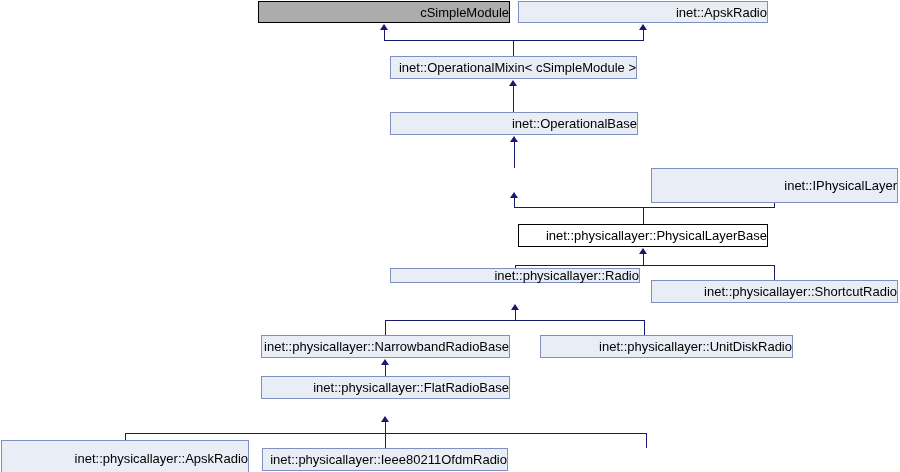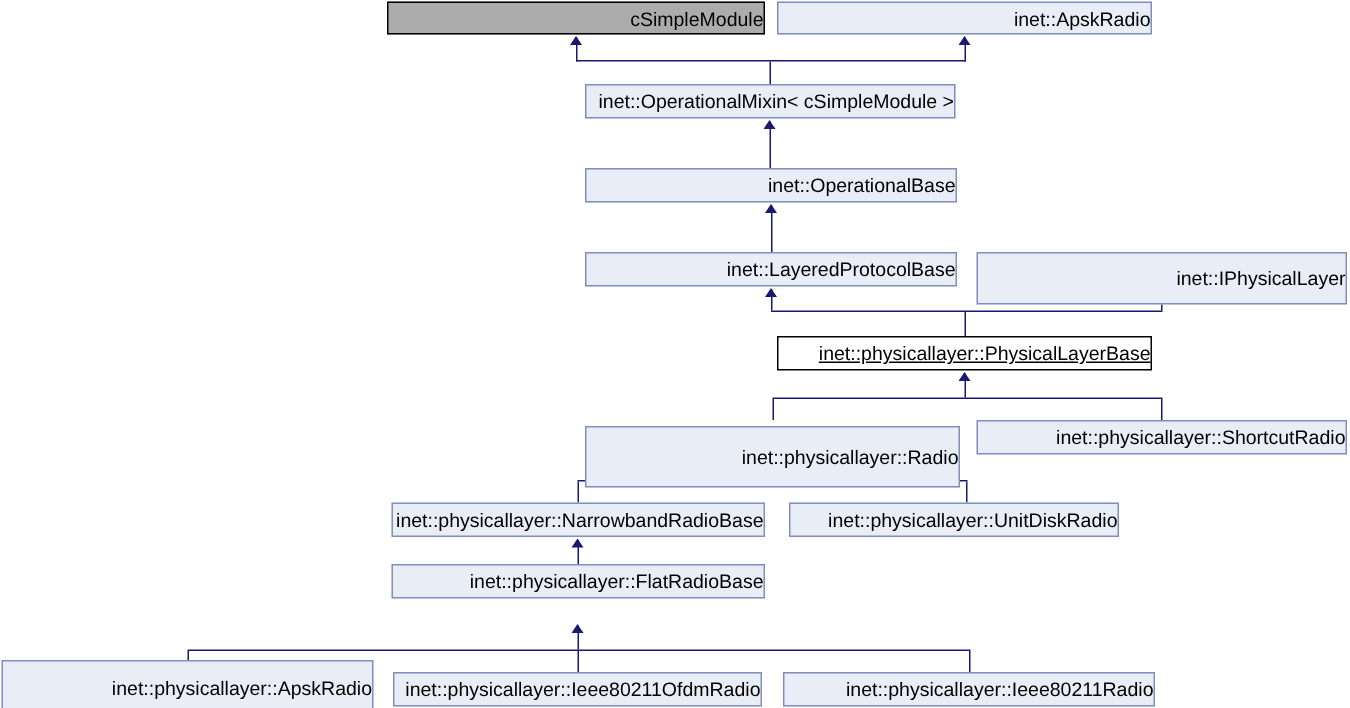--- a/index.html
+++ b/index.html
@@ -26,21 +26,21 @@
     box-sizing:border-box;
     background:var(--node-fill);
     border:1px solid var(--node-border);
     color:var(--text);
     font-size:13px;
     display:flex;align-items:center;justify-content:flex-end;
     white-space:nowrap;
     cursor:pointer;
   }
   .node--external{background:var(--external-fill);border-color:var(--external-border);}
-  .node--current{background:var(--current-fill);border-color:var(--current-border);cursor:default;text-decoration:underline;}
+  .node--current{background:var(--current-fill);border-color:var(--current-border);cursor:default;}
   .edge-line{position:absolute;background:var(--edge);}
   .arrow-up{
     position:absolute;width:0;height:0;
     border-left:4px solid transparent;
     border-right:4px solid transparent;
     border-bottom:6px solid var(--edge);
   }
 </style>
 </head>
 <body>
@@ -98,57 +98,51 @@
   </div>
 
   <div class="node" style="left:390px;top:56px;width:247px;height:23px">
     <span>inet::OperationalMixin&lt; cSimpleModule &gt;</span>
   </div>
 
   <div class="node" style="left:390px;top:112px;width:248px;height:23px">
     <span>inet::OperationalBase</span>
   </div>
 
-  <div class="node" style="left:390px;top:168px;width:248px;height:23px">
-    <span>inet::LayeredProtocolBase</span>
-  </div>
 
   <div class="node" style="left:651px;top:168px;width:247px;height:35px">
     <span>inet::IPhysicalLayer</span>
   </div>
 
   <div class="node node--current" style="left:518px;top:224px;width:250px;height:23px">
     <span>inet::physicallayer::PhysicalLayerBase</span>
   </div>
 
-  <div class="node" style="left:390px;top:284px;width:250px;height:41px">
+  <div class="node" style="left:390px;top:268px;width:250px;height:15px">
     <span>inet::physicallayer::Radio</span>
   </div>
 
   <div class="node" style="left:651px;top:280px;width:247px;height:23px">
     <span>inet::physicallayer::ShortcutRadio</span>
   </div>
 
   <div class="node" style="left:261px;top:335px;width:249px;height:23px">
     <span>inet::physicallayer::NarrowbandRadioBase</span>
   </div>
 
-  <div class="node" style="left:526px;top:335px;width:220px;height:23px">
+  <div class="node" style="left:540px;top:335px;width:253px;height:23px">
     <span>inet::physicallayer::UnitDiskRadio</span>
   </div>
 
   <div class="node" style="left:261px;top:376px;width:249px;height:23px">
     <span>inet::physicallayer::FlatRadioBase</span>
   </div>
 
   <div class="node" style="left:1px;top:440px;width:248px;height:37px">
     <span>inet::physicallayer::ApskRadio</span>
   </div>
 
   <div class="node" style="left:262px;top:448px;width:246px;height:23px">
     <span>inet::physicallayer::Ieee80211OfdmRadio</span>
   </div>
 
-  <div class="node" style="left:522px;top:448px;width:248px;height:23px">
-    <span>inet::physicallayer::Ieee80211Radio</span>
-  </div>
 
 </div>
 
 </body></html>

